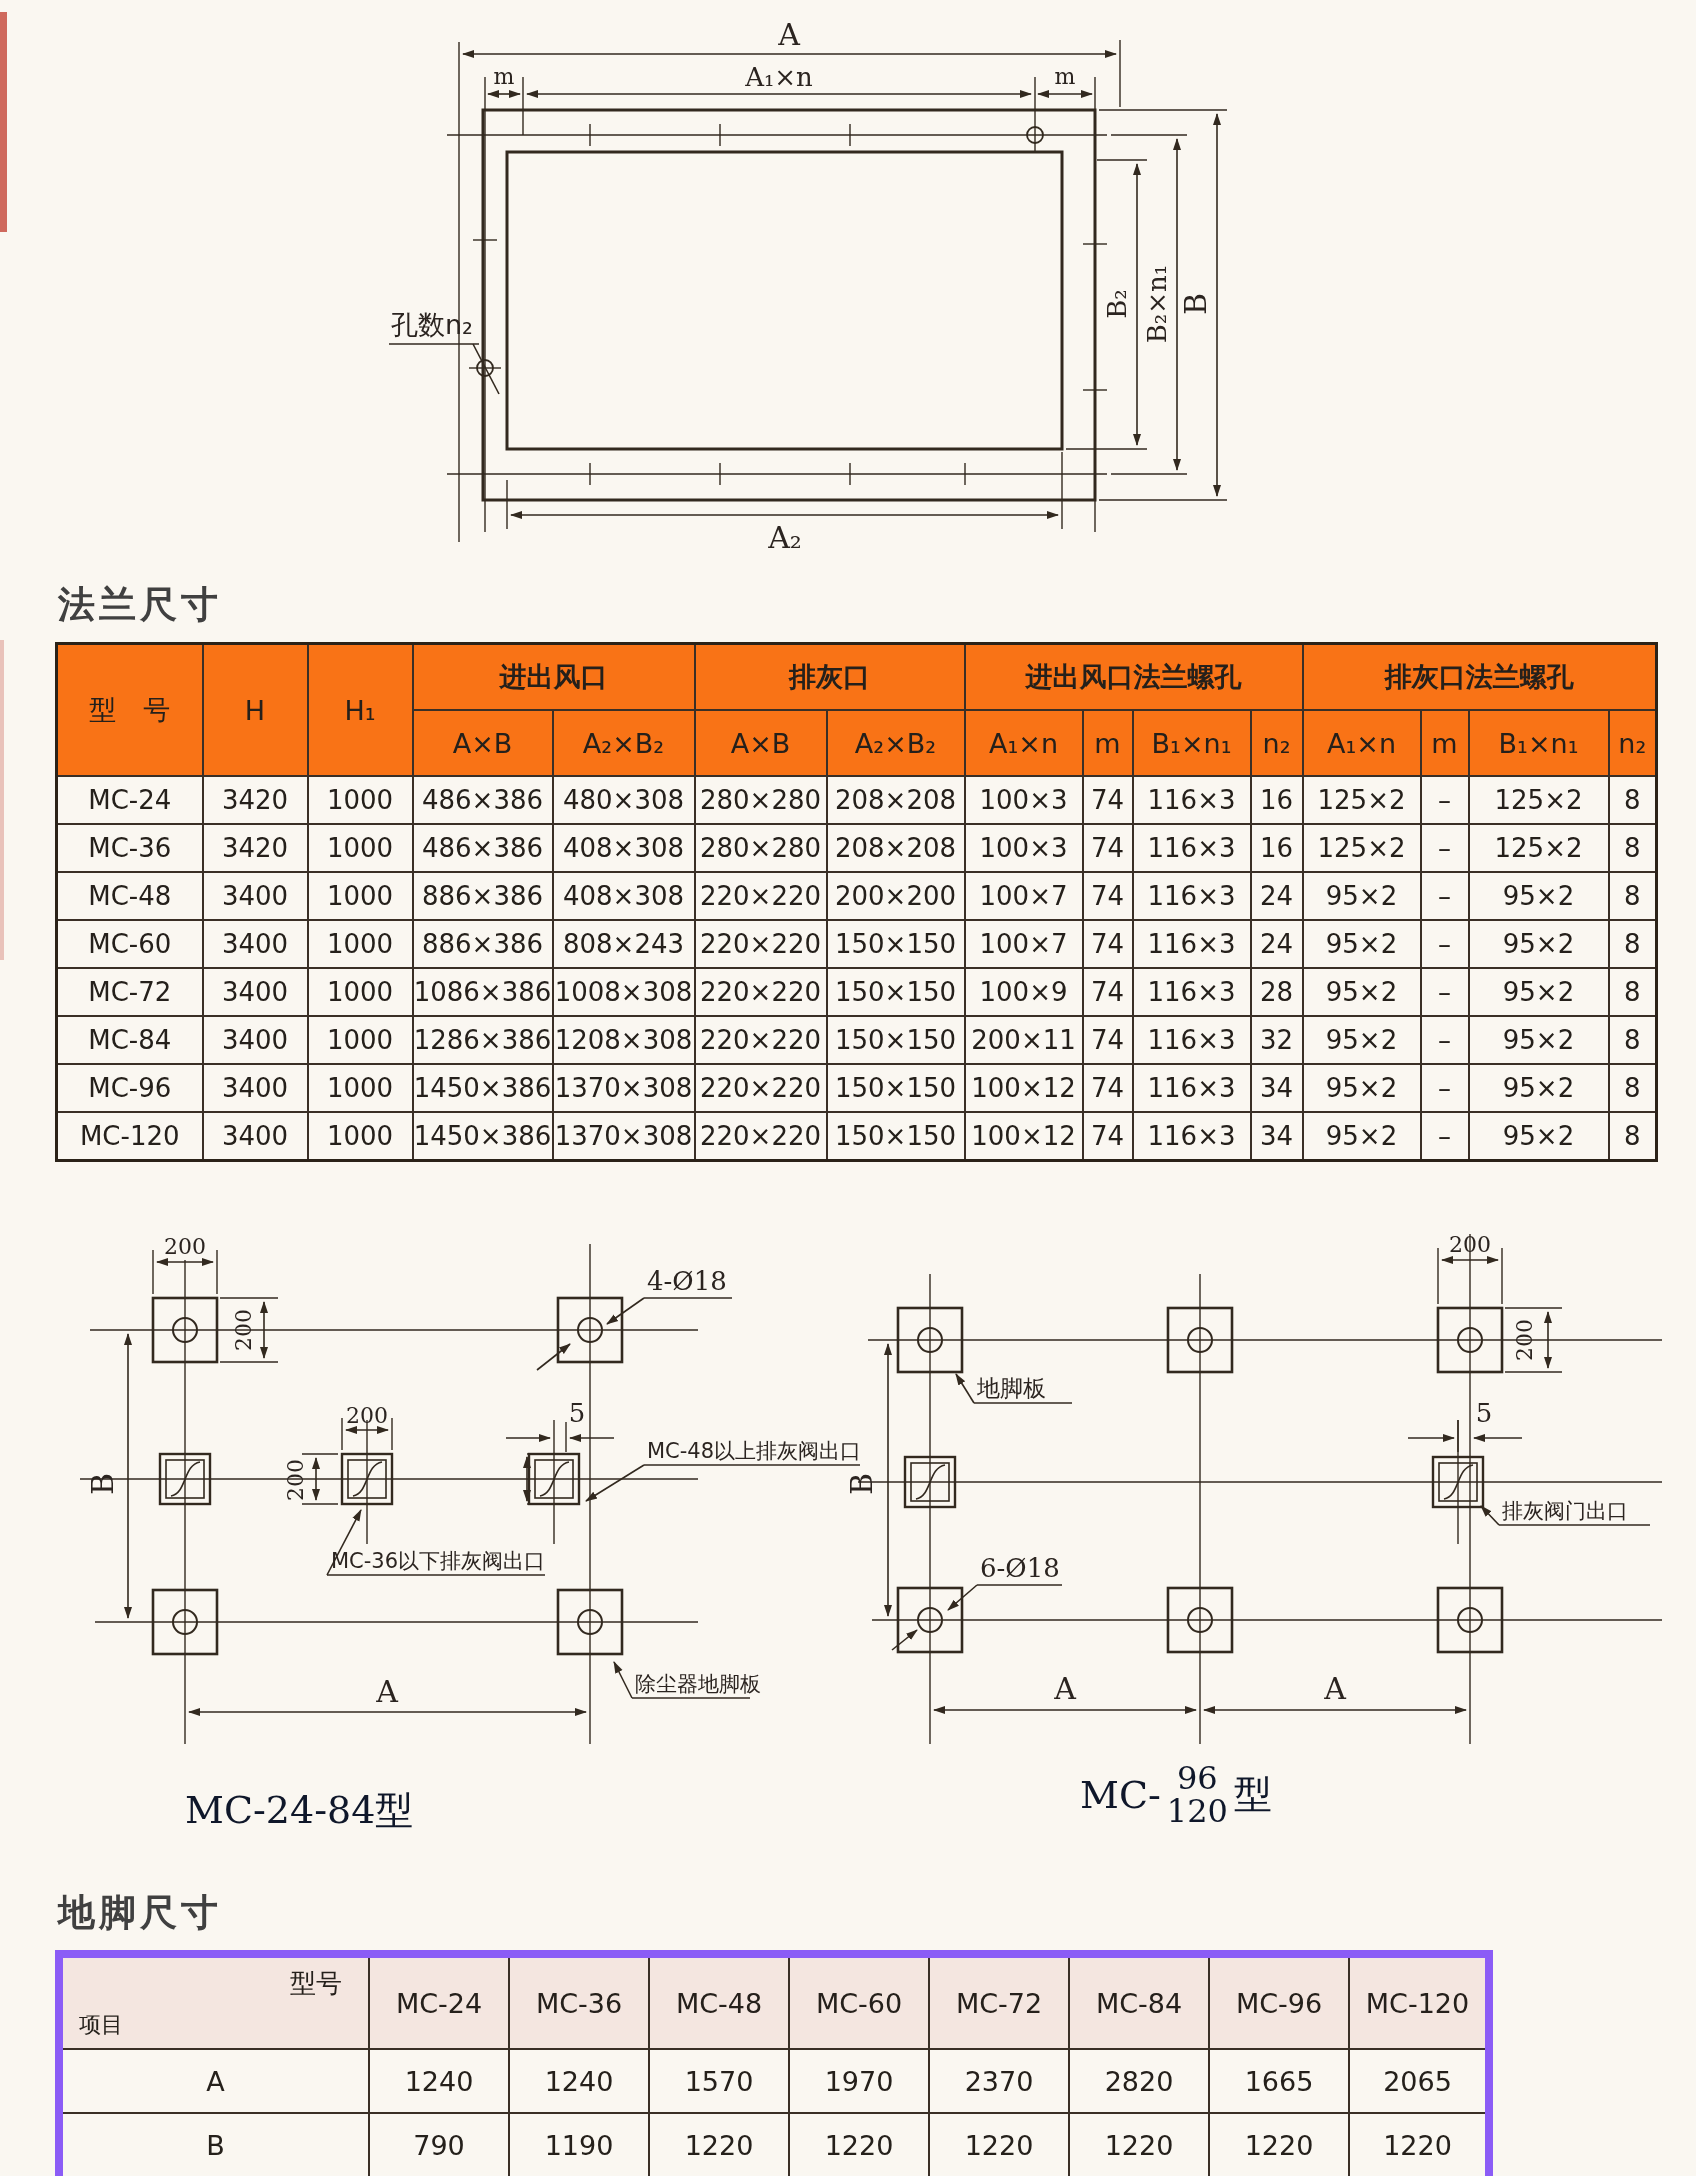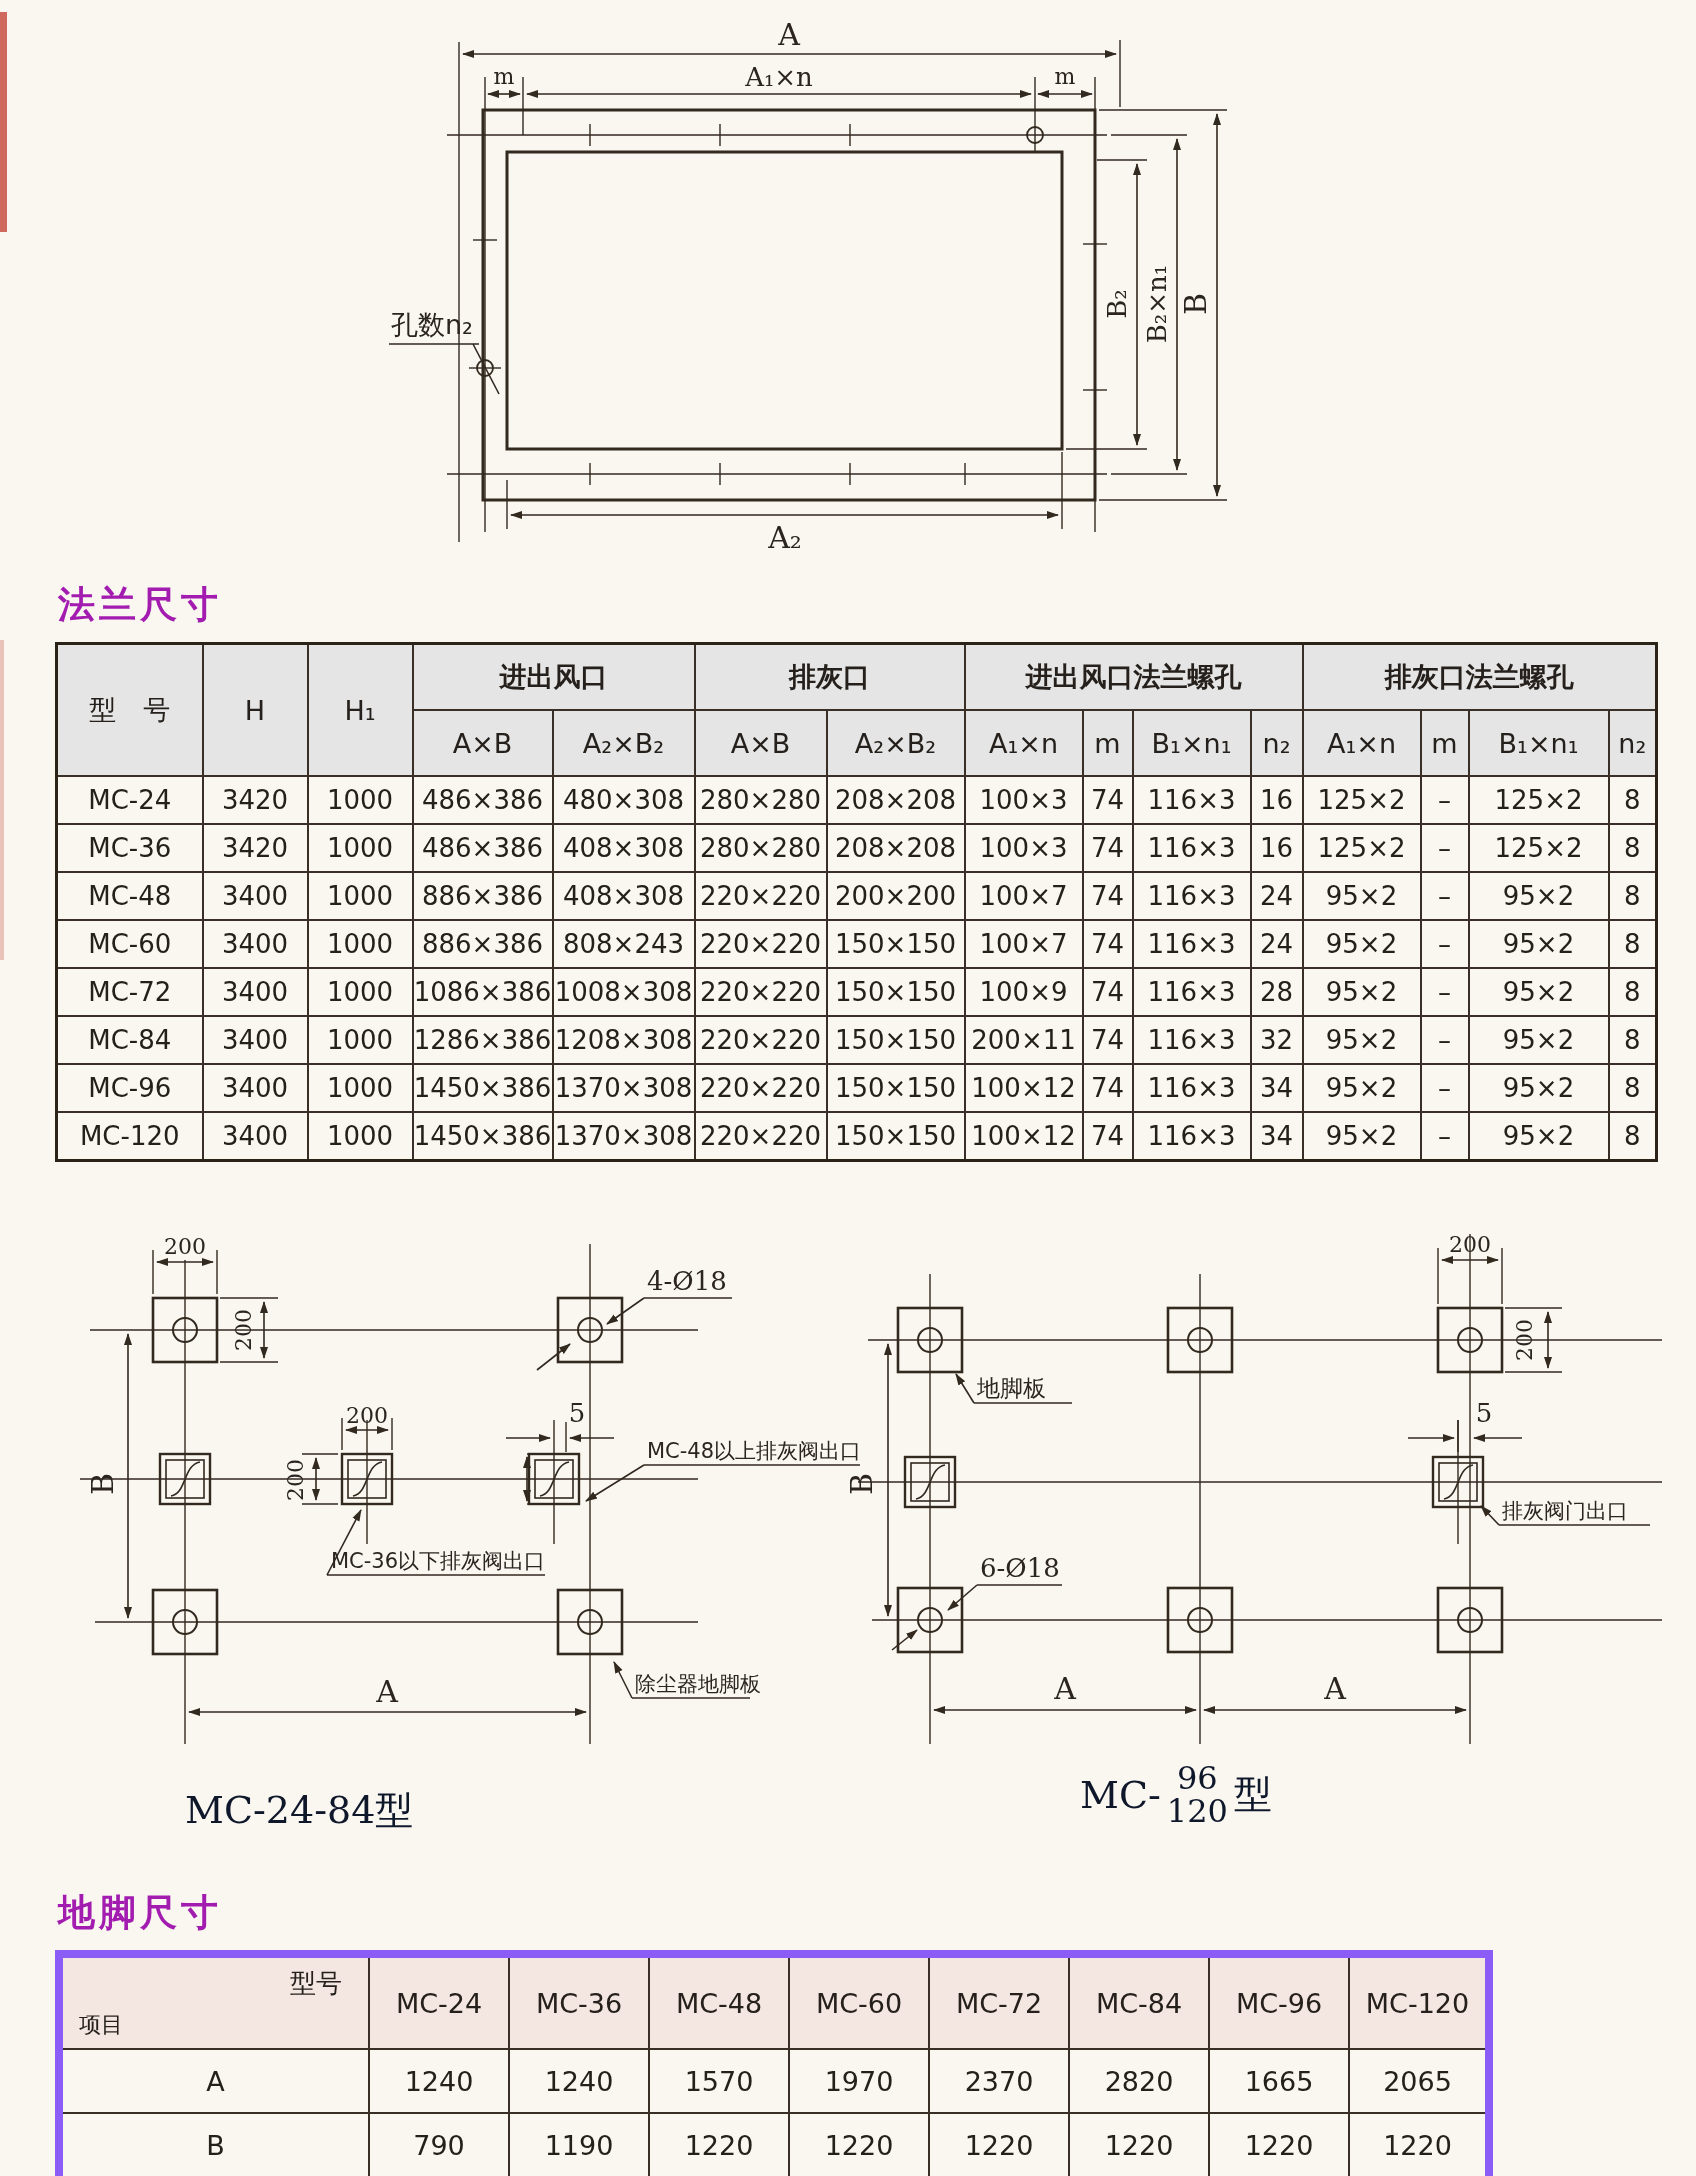--- a/index.html
+++ b/index.html
@@ -1,36 +1,36 @@
 <!DOCTYPE html>
 <html><head>
 <meta charset="utf-8">
 <style>
   html,body{margin:0;padding:0;background:#e8e4dc;}
   .page{position:relative;width:1696px;height:2176px;background:#faf7f1;overflow:hidden;
         font-family:"DejaVu Sans",sans-serif;color:#2b2420;}
   .artifact{position:absolute;background:#c0392b;}
-  .sec-title{position:absolute;font-size:37px;font-weight:bold;letter-spacing:4px;color:#a21caf;}
+  .sec-title{position:absolute;font-size:37px;font-weight:bold;letter-spacing:4px;color:#404040;}
   
   svg{position:absolute;overflow:visible;}
   .obj{stroke:#32291f;stroke-width:3;fill:none;}
   .thin{stroke:#32291f;stroke-width:1.4;fill:none;}
   .dim{stroke:#32291f;stroke-width:1.6;fill:none;}
   .lead{stroke:#32291f;stroke-width:1.6;fill:none;}
   .dimtext{font-family:"DejaVu Serif",serif;font-size:26px;fill:#2b2420;}
   .dimtext.big{font-size:30px;}
   .dimtext.small{font-size:22px;}
   .cjktext{font-family:"DejaVu Sans",sans-serif;font-size:22px;fill:#2b2420;}
   
   table{border-collapse:collapse;table-layout:fixed;position:absolute;background:transparent;}
   .flange-table{left:55px;top:642px;width:1600px;}
   .flange-table th,.flange-table td{border:2px solid #3a2f26;text-align:center;vertical-align:middle;
       font-weight:normal;font-size:26px;padding:0;color:#25201b;}
   .flange-table{border:3px solid #2b2218;}
-  .flange-table thead th{height:64px;font-size:27px;background:#e5e5e5;}
+  .flange-table thead th{height:64px;font-size:27px;background:#f97316;}
   .flange-table thead th.grp{font-weight:bold;}
   .flange-table tbody td{height:46px;}
   .anchor-table{left:55px;top:1950px;width:1435px;border:8px solid #8b5cf6;}
   .anchor-table th,.anchor-table td{border:2px solid #3a2f26;text-align:center;vertical-align:middle;
       font-size:27px;font-weight:normal;color:#25201b;}
   .anchor-table thead th{height:88px;background:#f4e6e0;}
   .anchor-table tbody td{height:60px;}
   .diag-cell{position:relative;background:
       linear-gradient(to bottom right,transparent 49.2%,#3a2f26 49.2%,#3a2f26 50.6%,transparent 50.6%),#f4e6e0;}
   .diag-cell .tr{position:absolute;top:8px;right:26px;font-size:26px;}

